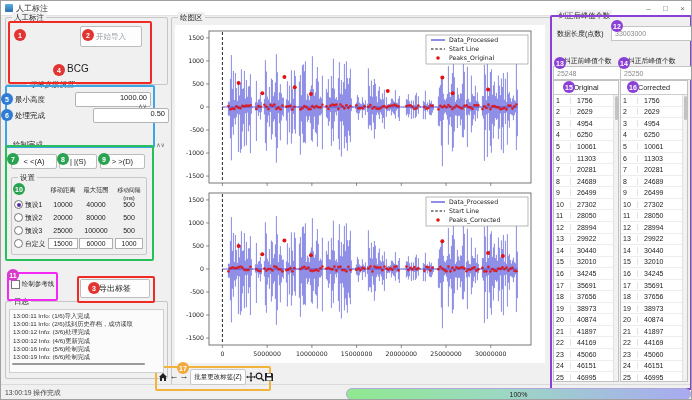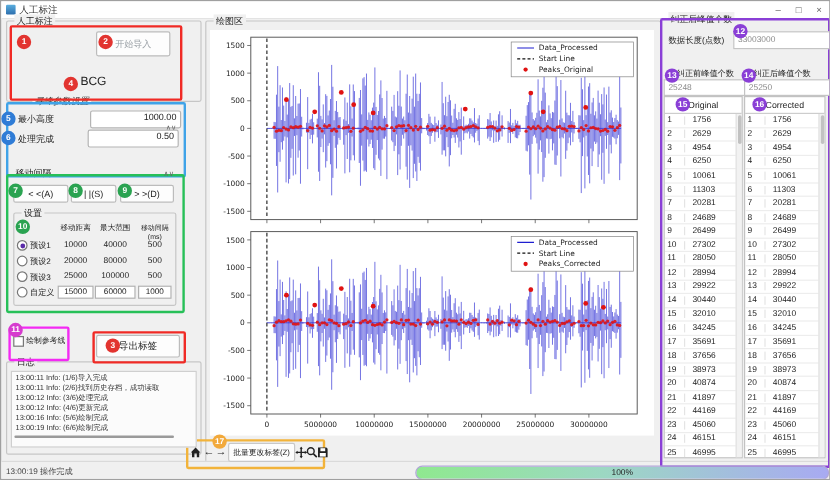--- a/index.html
+++ b/index.html
@@ -105,27 +105,27 @@
   <div class="lbl" style="left:66px;top:62px;font-size:10px;">BCG</div>
 
   <div class="obox ob-blue" style="left:4px;top:84px;width:146px;height:59px;"></div>
   <span class="gb-legend" style="left:26px;top:78px;font-style:italic;">寻峰参数设置</span>
   <div class="lbl" style="left:14px;top:94px;">最小高度</div>
   <div class="spin" style="left:74px;top:91px;width:68px;height:13px;">
     <span>1000.00</span>
     <span class="arrows">∧∨</span>
   </div>
   <div class="lbl" style="left:14px;top:110px;">处理完成</div>
-  <div class="spin" style="left:72px;top:107px;width:68px;height:13px;gap:23px;">
+  <div class="spin" style="left:92px;top:107px;width:68px;height:13px;gap:23px;">
     <span>0.50</span>
     <span class="arrows">∧∨</span>
   </div>
 
   <div class="obox ob-green" style="left:4px;top:144px;width:145px;height:112px;"></div>
-  <span class="gb-legend" style="left:10px;top:138px;">移动间隔</span>
+  <span class="gb-legend" style="left:10px;top:138px;">绘制完成</span>
   <div class="btn" style="left:10px;top:153px;width:44px;height:13px;">&lt; &lt;(A)</div>
   <div class="btn" style="left:58px;top:153px;width:36px;height:13px;">| |(S)</div>
   <div class="btn" style="left:99px;top:153px;width:43px;height:13px;">&gt; &gt;(D)</div>
 
   <div class="groupbox" style="left:10px;top:176px;width:134px;height:76px;">
     <span class="gb-legend">设置</span>
     <div class="set-head" style="position:absolute;left:2px;top:8px;width:130px;">
       <span class="c-lab"></span>
       <span class="c-v1">移动距离</span>
       <span class="c-v2">最大范围</span>

